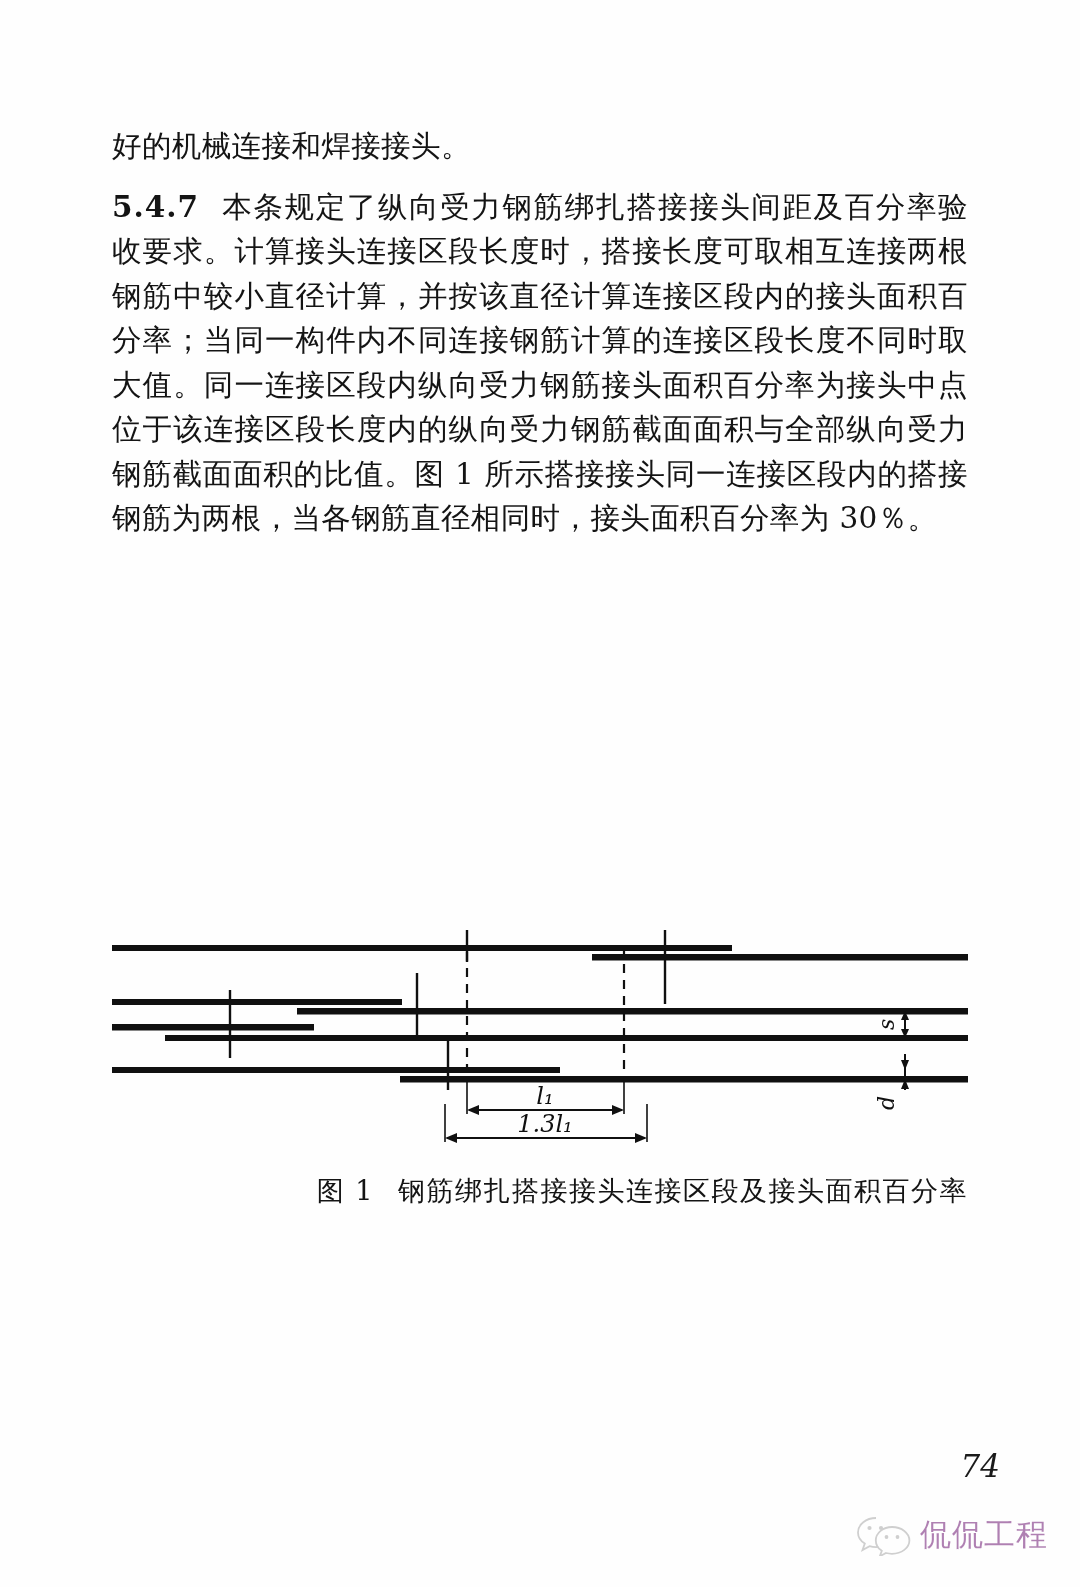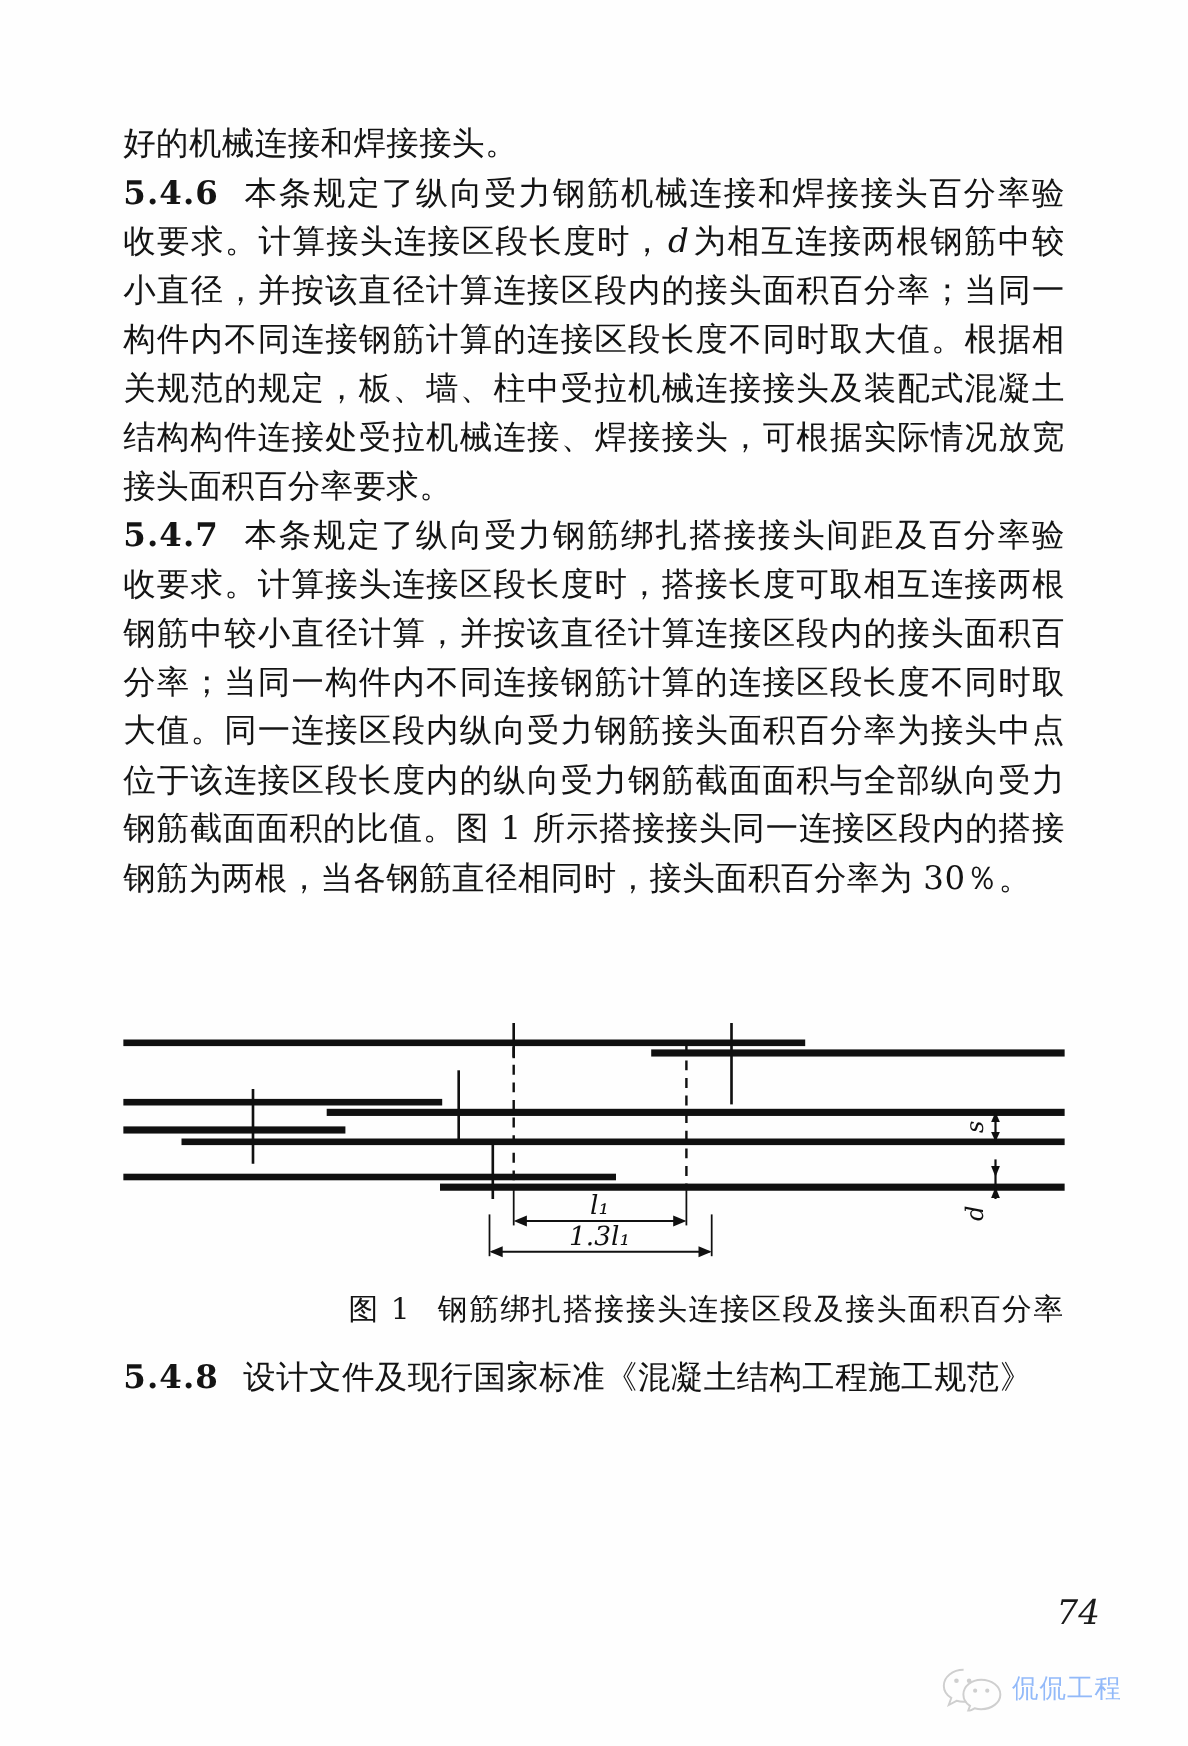--- a/index.html
+++ b/index.html
@@ -26,21 +26,21 @@
 
   
   .col {
     position: absolute;
     left: 112px;
     top: 108px;
     width: 856px;
   }
 
   p.para {
-    margin: 0 0 0 0;
+    margin: 16px 0 0 0;
     font-size: 29.5px;
     line-height: 44.5px;
     letter-spacing: 0.4px;
     text-align: justify;
     text-justify: inter-character;
     text-align-last: left;
     color: #141414;
   }
 
   p.para.indent { text-indent: 59px; }
@@ -100,40 +100,39 @@
     left: 856px;
     top: 1508px;
     width: 210px;
     height: 54px;
     display: flex;
     align-items: center;
     gap: 8px;
     opacity: 0.55;
   }
   .wm-text {
-    font-size: 24px;
-    color: #3b82f6;
+    font-size: 31px;
+    color: #701a75;
     font-family: Liberation Serif, serif;
     letter-spacing: 1px;
     white-space: nowrap;
   }
 </style>
 </head>
 <body>
 
 <div id="page">
 
   <div class="col">
 
     <p class="para">
       <span>好的机械连接和焊接接头。</span>
     </p>
 
 
-    <p class="para"><span class="secno">5.4.6</span><span>本条规定了纵向受力钢筋机械连接和焊接接头百分率验收要求。计算接头连接区段长度时，</span><span class="ital">d</span><span>为相互连接两根钢筋中较小直径，并按该直径计算连接区段内的接头面积百分率；当同一构件内不同连接钢筋计算的连接区段长度不同时取大值。根据相关规范的规定，板、墙、柱中受拉机械连接接头及装配式混凝土结构构件连接处受拉机械连接、焊接接头，可根据实际情况放宽接头面积百分率要求。</span></p>
 
     <p class="para"><span class="secno">5.4.7</span><span>本条规定了纵向受力钢筋绑扎搭接接头间距及百分率验收要求。计算接头连接区段长度时，搭接长度可取相互连接两根钢筋中较小直径计算，并按该直径计算连接区段内的接头面积百分率；当同一构件内不同连接钢筋计算的连接区段长度不同时取大值。同一连接区段内纵向受力钢筋接头面积百分率为接头中点位于该连接区段长度内的纵向受力钢筋截面面积与全部纵向受力钢筋截面面积的比值。图 1 所示搭接接头同一连接区段内的搭接钢筋为两根，当各钢筋直径相同时，接头面积百分率为 30％。</span></p>
   </div>
 
   <div class="figwrap">
     <svg class="figsvg" width="856" height="232" viewBox="0 0 856 232" xmlns="http://www.w3.org/2000/svg">
 
       <g stroke="#101010" stroke-width="2.4">
 
         <line x1="355" y1="12" x2="355" y2="44"></line>
@@ -204,21 +203,20 @@
       </g>
     </svg>
   </div>
 
   <div class="figcap">
     <span class="capno">图 1</span><span>钢筋绑扎搭接接头连接区段及接头面积百分率</span>
   </div>
 
   <div class="col" style="top:1230px;">
 
-    <p class="para"><span class="secno">5.4.8</span><span>设计文件及现行国家标准《混凝土结构工程施工规范》</span></p>
   </div>
 
   <div class="pageno">74</div>
 
   <div class="watermark">
     <svg width="56" height="42" viewBox="0 0 56 42" xmlns="http://www.w3.org/2000/svg">
       <g fill="none" stroke="#a9a9a9" stroke-width="1.8">
         <path d="M20 4 C10 4 2 10.5 2 18.5 C2 23 4.6 27 8.8 29.6 L6.5 36 L13.6 32.2 C15.6 32.8 17.8 33.1 20 33.1 C20.8 33.1 21.6 33.05 22.4 32.95"></path>
         <path d="M36 13 C45.6 13 53.4 19 53.4 26.4 C53.4 33.8 45.6 39.8 36 39.8 C33.9 39.8 31.9 39.5 30 39 L23.8 42.3 L25.8 36.8 C22.1 34.4 19.8 30.7 19.8 26.4 C19.8 19 27.2 13 36 13 Z"></path>
       </g>

